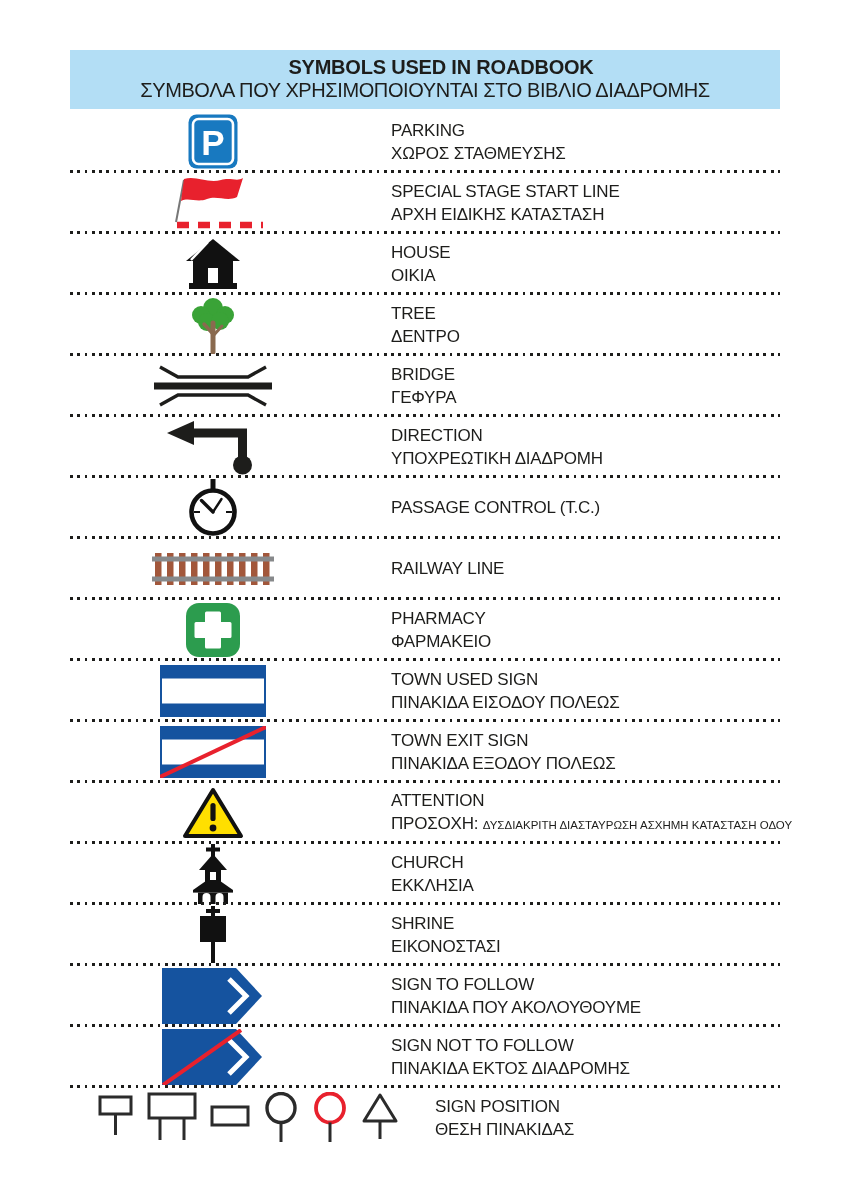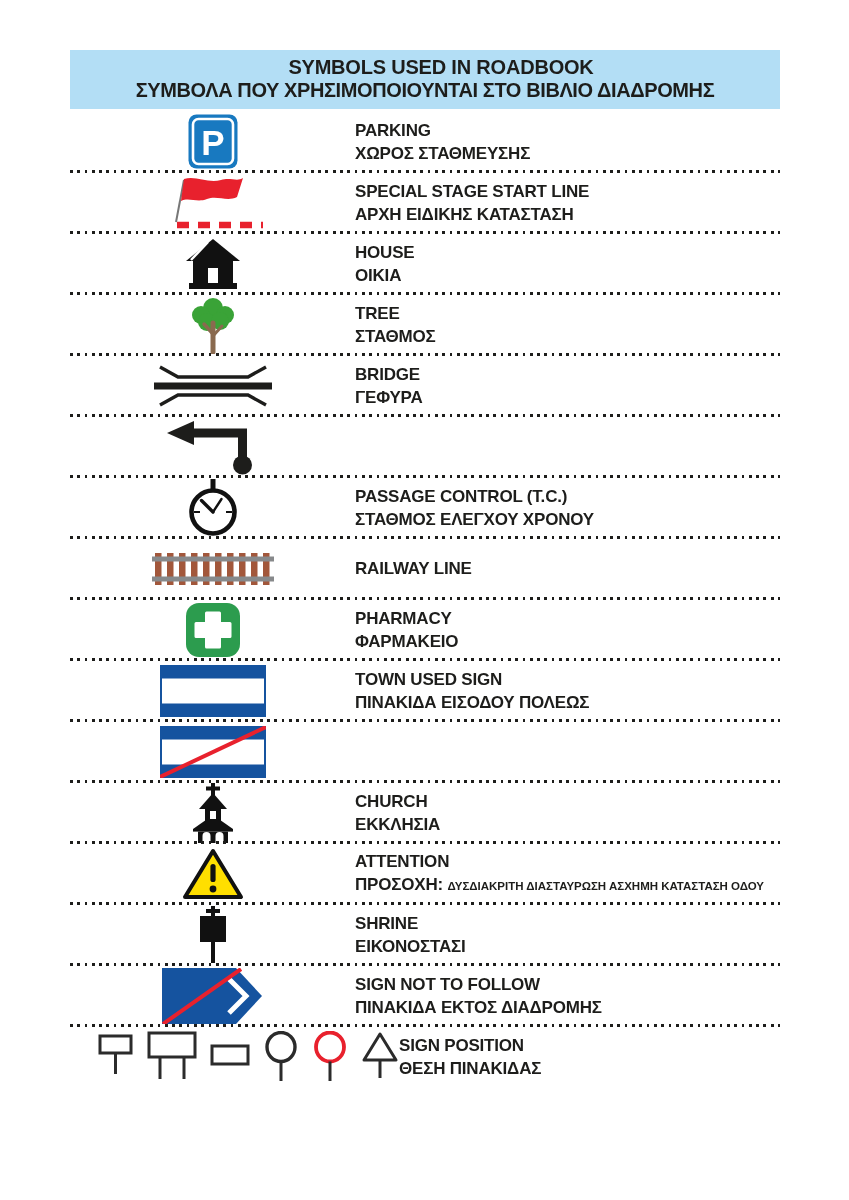--- a/index.html
+++ b/index.html
@@ -1,28 +1,28 @@
 <!DOCTYPE html>
 <html><head>
 <meta charset="utf-8">
 <style>
   html,body{margin:0;padding:0;background:#ffffff;}
   .page{position:relative;width:849px;height:1200px;background:#fff;overflow:hidden;
         font-family:"Liberation Sans",sans-serif;color:#1d1d1b;}
   .content{position:absolute;left:70px;top:50px;width:710px;}
   .header{background:#b3def5;text-align:center;padding:6px 0 7px;}
   .header .t1{font-size:20px;font-weight:bold;letter-spacing:-0.2px;line-height:23px;margin-left:32px;}
-  .header .t2{font-size:20px;font-weight:bold;letter-spacing:-0.4px;line-height:23px;}
+  .header .t2{font-size:20px;font-weight:normal;letter-spacing:-0.4px;line-height:23px;}
   .rows{margin-top:2px;}
   .row{display:flex;align-items:center;height:61px;position:relative;}
   .row:not(:last-child)::after{content:"";position:absolute;left:0;right:0;bottom:-1px;height:2.6px;
         background-image:repeating-linear-gradient(to right,#1d1d1b 0 2.7px,transparent 2.7px 7.3px);}
   .icon-cell{flex:0 0 285px;display:flex;justify-content:center;align-items:center;}
   .text-cell{flex:1;}
-  .label-en,.label-el{font-size:17px;font-weight:bold;line-height:23px;letter-spacing:-0.2px;white-space:nowrap;}
+  .label-en,.label-el{font-size:17px;font-weight:normal;line-height:23px;letter-spacing:-0.2px;white-space:nowrap;margin-left:36px;}
   .el-note{font-size:11.5px;letter-spacing:0;}
   .row-signpos .icon-cell{justify-content:flex-start;padding-left:28px;gap:13px;align-items:flex-start;}
   svg{display:block;}
 </style>
 </head>
 <body>
 
 <div class="page">
   <div class="content">
 
@@ -89,21 +89,21 @@
             </g>
             <g stroke="#8a6a4f" stroke-linecap="round" fill="none">
               <path d="M23,56 L23,27" stroke-width="5"></path>
               <path d="M23,38 L14,28" stroke-width="3.4"></path>
               <path d="M23,40 L32,30" stroke-width="3"></path>
             </g>
           </svg>
         </div>
         <div class="text-cell">
           <div class="label-en">TREE</div>
-          <div class="label-el">ΣΤΑΘΜΟΣ</div>
+          <div class="label-el">ΔΕΝΤΡΟ</div>
         </div>
       </div>
 
       <div class="row">
         <div class="icon-cell">
           <svg width="118" height="44" viewBox="0 0 118 44">
             <path d="M6,3 L24,13 L94,13 L112,3" fill="none" stroke="#1d1d1b" stroke-width="3.4"></path>
             <rect x="0" y="18.5" width="118" height="7" fill="#1d1d1b"></rect>
             <path d="M6,41 L24,31 L94,31 L112,41" fill="none" stroke="#1d1d1b" stroke-width="3.4"></path>
           </svg>
@@ -114,37 +114,40 @@
         </div>
       </div>
 
       <div class="row">
         <div class="icon-cell">
           <svg width="92" height="58" viewBox="0 0 92 58">
             <polygon points="0,15 27,3 27,27" fill="#1d1d1b"></polygon>
             <path d="M22,15 H75.5 V42" fill="none" stroke="#1d1d1b" stroke-width="9"></path>
             <circle cx="75.5" cy="47" r="9.5" fill="#1d1d1b"></circle>
           </svg>
+        </div>
+        <div class="text-cell">
+          <div class="label-en">DIRECTION</div>
+          <div class="label-el">ΥΠΟΧΡΕΩΤΙΚΗ ΔΙΑΔΡΟΜΗ</div>
         </div>
       </div>
 
       <div class="row">
         <div class="icon-cell">
           <svg width="52" height="58" viewBox="0 0 52 58">
             <rect x="23.5" y="0" width="5" height="11" fill="#111"></rect>
             <circle cx="26" cy="33" r="21.5" fill="none" stroke="#111" stroke-width="4.6"></circle>
             <line x1="7" y1="33" x2="13" y2="33" stroke="#111" stroke-width="2"></line>
             <line x1="39" y1="33" x2="45" y2="33" stroke="#111" stroke-width="2"></line>
             <line x1="26" y1="33" x2="14.5" y2="21.5" stroke="#111" stroke-width="3.4" stroke-linecap="round"></line>
             <line x1="26" y1="33" x2="34.5" y2="20" stroke="#111" stroke-width="2.4" stroke-linecap="round"></line>
           </svg>
         </div>
         <div class="text-cell">
           <div class="label-en">PASSAGE CONTROL (T.C.)</div>
-          <div class="label-el">ΣΤΑΘΜΟΣ ΕΛΕΓΧΟΥ ΧΡΟΝΟΥ</div>
         </div>
       </div>
 
       <div class="row">
         <div class="icon-cell">
           <svg width="122" height="36" viewBox="0 0 122 36">
             <g fill="#a2573b">
               <rect x="3" y="2" width="6.5" height="32"></rect>
                 <rect x="15" y="2" width="6.5" height="32"></rect>
               <rect x="27" y="2" width="6.5" height="32"></rect>
@@ -194,20 +197,38 @@
 
       <div class="row">
         <div class="icon-cell">
           <svg width="106" height="52" viewBox="0 0 106 52">
             <rect x="1" y="1" width="104" height="50" fill="#fff" stroke="#15539f" stroke-width="2"></rect>
             <rect x="2" y="2" width="102" height="11.5" fill="#15539f"></rect>
             <rect x="2" y="38.5" width="102" height="11.5" fill="#15539f"></rect>
             <line x1="0" y1="51" x2="106" y2="1" stroke="#e8212d" stroke-width="4"></line>
           </svg>
         </div>
+        <div class="text-cell">
+          <div class="label-en">TOWN EXIT SIGN</div>
+          <div class="label-el">ΠΙΝΑΚΙΔΑ ΕΞΟΔΟΥ ΠΟΛΕΩΣ</div>
+        </div>
+      </div>
+
+      <div class="row">
+        <div class="icon-cell">
+          <svg width="64" height="56" viewBox="0 0 64 56">
+            <path d="M32,5 L60,51 H4 Z" fill="#ffdf00" stroke="#111" stroke-width="4" stroke-linejoin="round"></path>
+            <rect x="29.4" y="18" width="5.2" height="18" rx="2.6" fill="#111"></rect>
+            <circle cx="32" cy="43" r="3.4" fill="#111"></circle>
+          </svg>
+        </div>
+        <div class="text-cell">
+          <div class="label-en">ATTENTION</div>
+          <div class="label-el"><span>ΠΡΟΣΟΧΗ:</span> <span class="el-note">ΔΥΣΔΙΑΚΡΙΤΗ ΔΙΑΣΤΑΥΡΩΣΗ ΑΣΧΗΜΗ ΚΑΤΑΣΤΑΣΗ ΟΔΟΥ</span></div>
+        </div>
       </div>
 
       <div class="row">
         <div class="icon-cell">
           <svg width="54" height="60" viewBox="0 0 54 60">
             <g fill="#111">
               <rect x="25" y="0" width="4" height="15"></rect>
               <rect x="20" y="3.5" width="14" height="4"></rect>
               <polygon points="27,10 41,26 13,26"></polygon>
               <rect x="19" y="26" width="16" height="12"></rect>
@@ -221,47 +242,45 @@
           </svg>
         </div>
         <div class="text-cell">
           <div class="label-en">CHURCH</div>
           <div class="label-el">ΕΚΚΛΗΣΙΑ</div>
         </div>
       </div>
 
       <div class="row">
         <div class="icon-cell">
-          <svg width="64" height="56" viewBox="0 0 64 56">
-            <path d="M32,5 L60,51 H4 Z" fill="#ffdf00" stroke="#111" stroke-width="4" stroke-linejoin="round"></path>
-            <rect x="29.4" y="18" width="5.2" height="18" rx="2.6" fill="#111"></rect>
-            <circle cx="32" cy="43" r="3.4" fill="#111"></circle>
-          </svg>
-        </div>
-        <div class="text-cell">
-          <div class="label-en">ATTENTION</div>
-          <div class="label-el"><span>ΠΡΟΣΟΧΗ:</span> <span class="el-note">ΔΥΣΔΙΑΚΡΙΤΗ ΔΙΑΣΤΑΥΡΩΣΗ ΑΣΧΗΜΗ ΚΑΤΑΣΤΑΣΗ ΟΔΟΥ</span></div>
-        </div>
-      </div>
-
-      <div class="row">
-        <div class="icon-cell">
           <svg width="34" height="58" viewBox="0 0 34 58">
             <rect x="15" y="0" width="4" height="12" fill="#111"></rect>
             <rect x="10" y="3" width="14" height="4" fill="#111"></rect>
             <rect x="4" y="10" width="26" height="26" fill="#111"></rect>
             <rect x="15" y="36" width="4" height="21" fill="#111"></rect>
           </svg>
         </div>
         <div class="text-cell">
           <div class="label-en">SHRINE</div>
           <div class="label-el">ΕΙΚΟΝΟΣΤΑΣΙ</div>
         </div>
       </div>
 
+      <div class="row">
+        <div class="icon-cell">
+          <svg width="102" height="56" viewBox="0 0 102 56">
+            <polygon points="0,0 74,0 100,28 74,56 0,56" fill="#15539f"></polygon>
+            <polyline points="67,11 84,28 67,45" fill="none" stroke="#fff" stroke-width="5"></polyline>
+          </svg>
+        </div>
+        <div class="text-cell">
+          <div class="label-en">SIGN TO FOLLOW</div>
+          <div class="label-el">ΠΙΝΑΚΙΔΑ ΠΟΥ ΑΚΟΛΟΥΘΟΥΜΕ</div>
+        </div>
+      </div>
 
       <div class="row">
         <div class="icon-cell">
           <svg width="102" height="56" viewBox="0 0 102 56">
             <polygon points="0,0 74,0 100,28 74,56 0,56" fill="#15539f"></polygon>
             <polyline points="67,11 84,28 67,45" fill="none" stroke="#fff" stroke-width="5"></polyline>
             <line x1="1" y1="56" x2="79" y2="1" stroke="#e8212d" stroke-width="4"></line>
           </svg>
         </div>
         <div class="text-cell">

